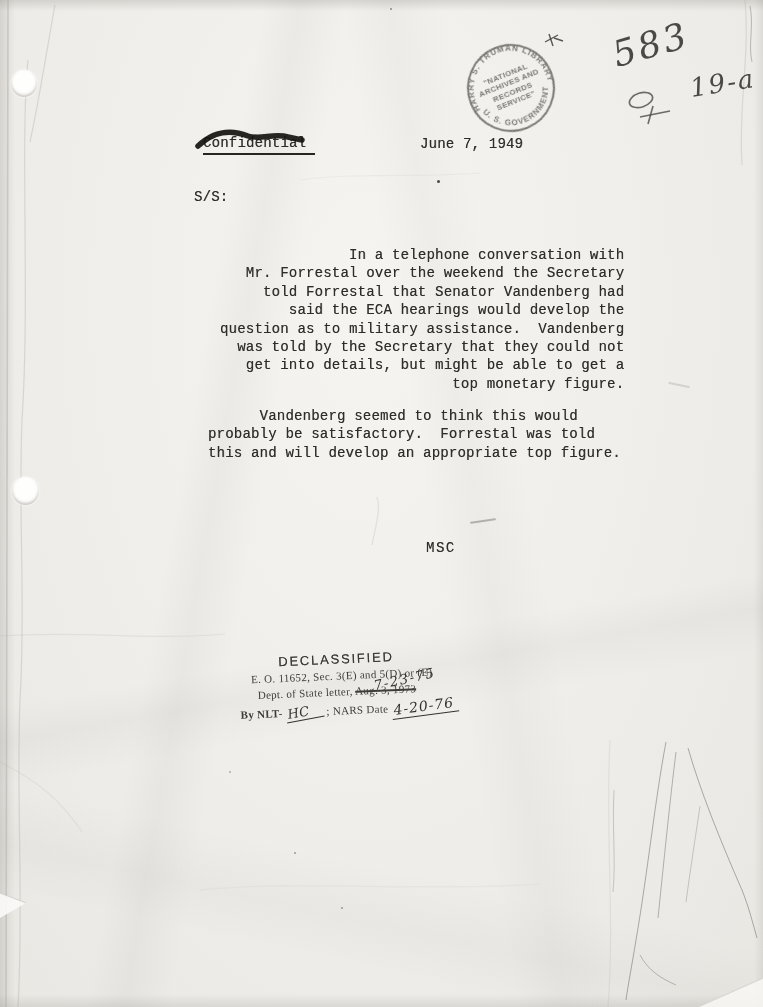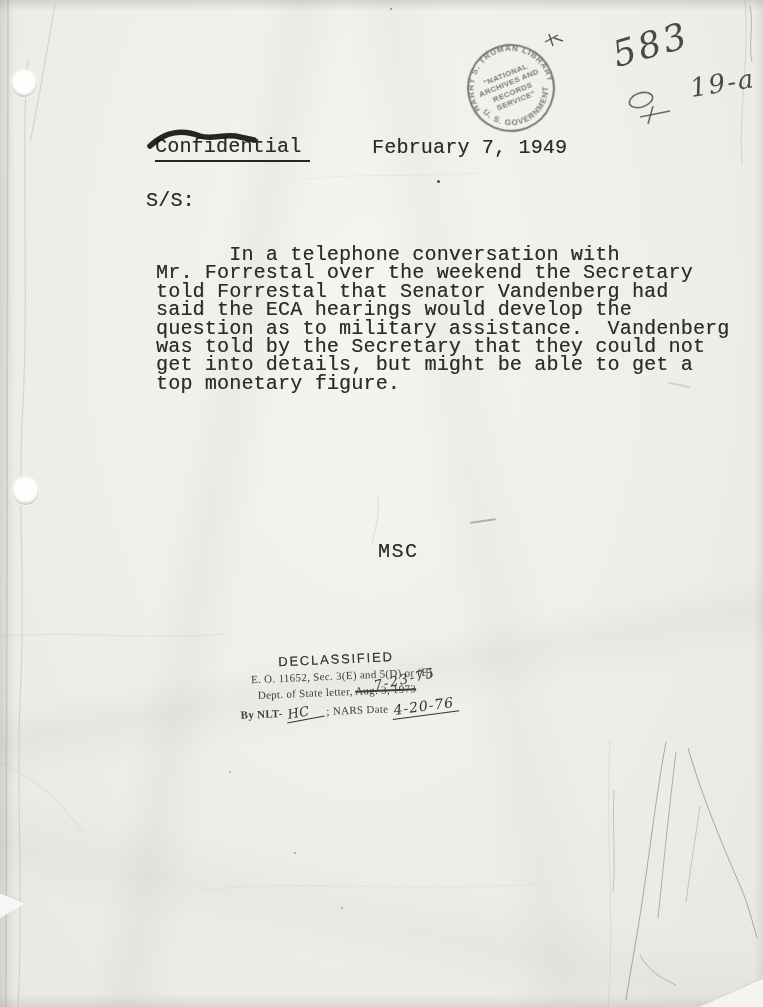--- a/index.html
+++ b/index.html
@@ -14,28 +14,28 @@
     font-family:"Liberation Mono","DejaVu Sans Mono",monospace;
   }
   .wrinkles{
     position:absolute;inset:0;pointer-events:none;
     background:
       linear-gradient(100deg, transparent 28%, rgba(100,98,92,.05) 32%, transparent 37%),
       linear-gradient(80deg, transparent 55%, rgba(100,98,92,.04) 60%, transparent 66%),
       linear-gradient(170deg, transparent 62%, rgba(100,98,92,.05) 65%, transparent 69%),
       linear-gradient(12deg, transparent 10%, rgba(100,98,92,.04) 14%, transparent 19%);
   }
-  .typed{position:absolute;color:#2e2c29;font-size:20px;letter-spacing:.2px;
-    text-shadow:.3px .3px .4px rgba(46,44,41,.55);}
+  .typed{position:absolute;color:#2e2c29;font-size:14px;letter-spacing:.2px;
+    text-shadow:.3px .3px .4px rgba(46,44,41,.55);margin-left:48px;}
   .para{white-space:pre;line-height:18.4px;}
   .classification{left:155px;top:135px;border-bottom:2px solid #28261f;padding:0 9px 2px 0;}
   .strike-svg{position:absolute;left:-7px;top:-8px;width:122px;height:32px;overflow:visible;}
   .date{left:372px;top:136px;}
   .salutation{left:146px;top:189px;}
-  .para1{left:156px;top:246px;}
+  .para1{left:172px;top:246px;text-align:right;}
   .para2{left:160px;top:407px;}
   .initials{left:378px;top:540px;letter-spacing:1.5px;}
   .hole{position:absolute;background:#fefefd;border-radius:50%;
     box-shadow:inset 0 -2px 3px rgba(158,155,148,.55), 0 0 3px rgba(255,255,255,.9);}
   .hole1{left:11px;top:70px;width:26px;height:27px;}
   .hole2{left:12px;top:477px;width:27px;height:28px;}
   .archive-stamp{position:absolute;left:455px;top:32px;width:112px;height:112px;
     transform:rotate(-22deg);opacity:.85;mix-blend-mode:multiply;filter:blur(.25px);}
   .archive-stamp text{fill:#6d6b66;font-family:"Liberation Sans",sans-serif;font-weight:bold;}
   .arc-text{font-size:8.6px;letter-spacing:1px;}
@@ -131,30 +131,33 @@
 
   <div class="hw hw-583">583</div>
   <div class="hw hw-19a">19-a</div>
 
   <div class="typed classification">
     <span>Confidential</span>
     <svg class="strike-svg">
       <path d="M2,19 C18,4 34,2 52,9 C64,13 78,6 92,10 L106,13" fill="none" stroke="#16140f" stroke-width="5.5" stroke-linecap="round" opacity=".92"></path>
     </svg>
   </div>
-  <div class="typed date">February 7, 1949</div>
+  <div class="typed date">June 7, 1949</div>
   <div class="typed salutation">S/S:</div>
   <div class="typed para para1">      In a telephone conversation with
 Mr. Forrestal over the weekend the Secretary
 told Forrestal that Senator Vandenberg had
 said the ECA hearings would develop the
 question as to military assistance.  Vandenberg
 was told by the Secretary that they could not
 get into details, but might be able to get a
 top monetary figure.</div>
+  <div class="typed para para2">      Vandenberg seemed to think this would
+probably be satisfactory.  Forrestal was told
+this and will develop an appropriate top figure.</div>
   <div class="typed initials">MSC</div>
 
   <div class="declass">
     <div class="d-title">DECLASSIFIED</div>
     <div class="d-row d-auth">E. O. 11652, Sec. 3(E) and 5(D) or (E)</div>
     <div class="d-row d-letter">
       <span>Dept. of State letter, </span><span class="struck">Aug. 3, 1973</span>
       <span class="hw-inline hw-723">7-23-75</span>
     </div>
     <div class="d-row d-by">

